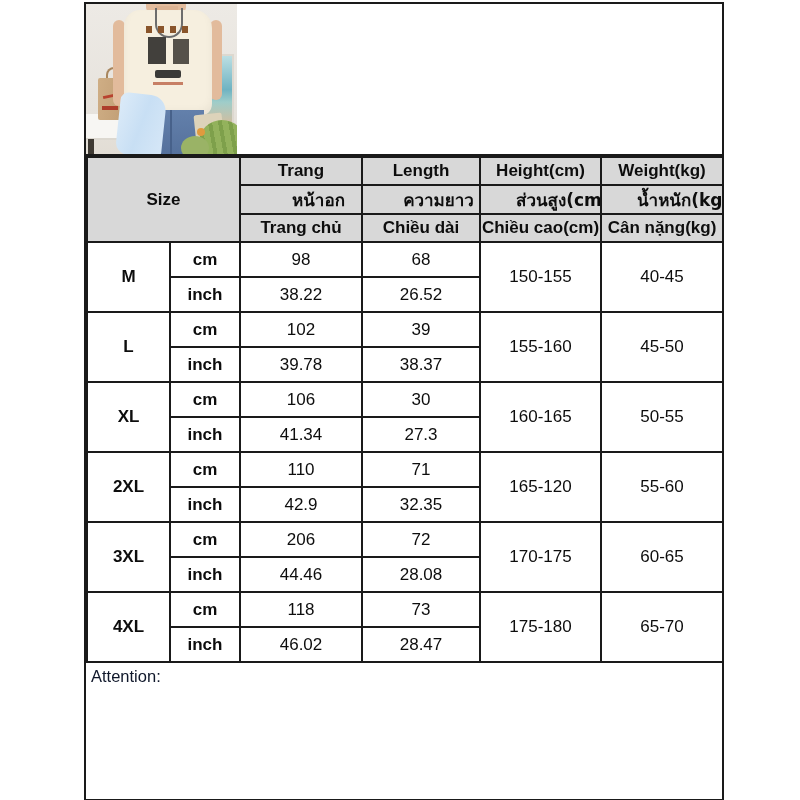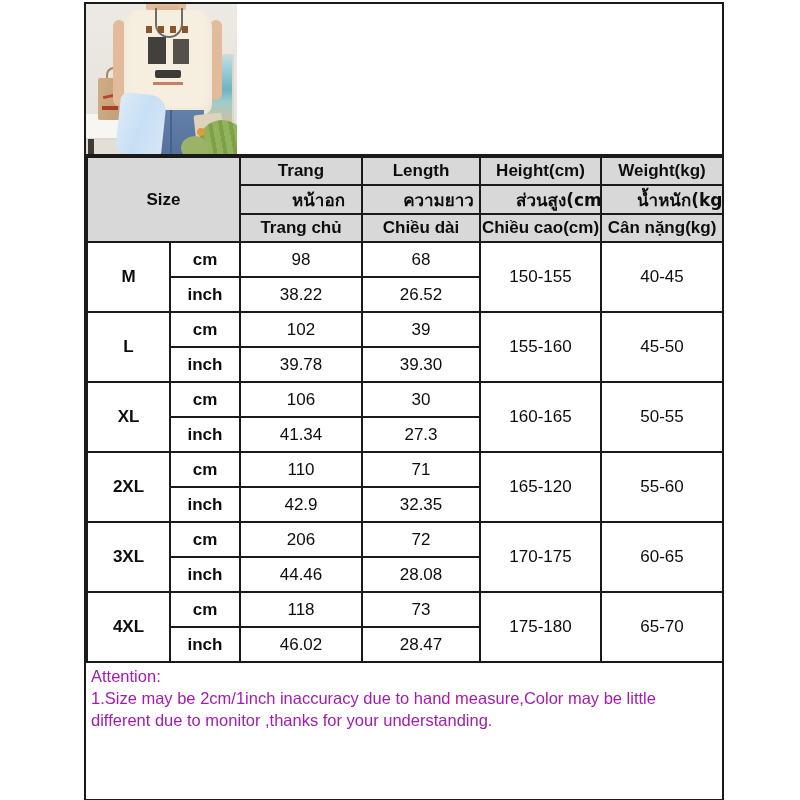--- a/index.html
+++ b/index.html
@@ -75,21 +75,21 @@
   td.size-big{background:#d8d8d8;font-weight:bold;font-size:32px;}
   td.size-label{background:#d8d8d8;font-weight:bold;}
   td.unit{font-weight:bold;margin-top:40px;}
   tr.row-cm td{height:33px;}
   tr.row-inch td{height:33px;}
   td.alt{background:#f2f2f2;}
 
   
   .attention{
     height:128px;padding:3px 5px 5px 5px;background:#ffffff;
-    font-size:16.5px;line-height:1.33;color:#a21caf;text-align:left;
+    font-size:16.5px;line-height:1.33;color:#0f172a;text-align:left;
   }
 </style>
 </head>
 <body>
 
 <div class="sheet">
 
   <div class="top-row">
     <div class="photo">
       <div class="frame"></div>
@@ -171,21 +171,21 @@
         <td rowspan="2" class="size-label">L</td>
         <td class="unit alt">cm</td>
         <td class="alt">102</td>
         <td class="alt">39</td>
         <td rowspan="2" class="alt">155-160</td>
         <td rowspan="2" class="alt">45-50</td>
       </tr>
       <tr class="row-inch">
         <td class="unit">inch</td>
         <td>39.78</td>
-        <td>39.30</td>
+        <td>38.37</td>
       </tr>
 
       <tr class="row-cm">
         <td rowspan="2" class="size-label">XL</td>
         <td class="unit alt">cm</td>
         <td class="alt">106</td>
         <td class="alt">30</td>
         <td rowspan="2" class="alt">160-165</td>
         <td rowspan="2" class="alt">50-55</td>
       </tr>
@@ -234,16 +234,15 @@
       <tr class="row-inch">
         <td class="unit">inch</td>
         <td>46.02</td>
         <td>28.47</td>
       </tr>
     </tbody>
   </table>
 
   <div class="attention">
     <div>Attention:</div>
-    <div>1.Size may be 2cm/1inch inaccuracy due to hand measure,Color may be little different due to monitor ,thanks for your understanding.</div>
   </div>
 
 </div>
 
 </body></html>

